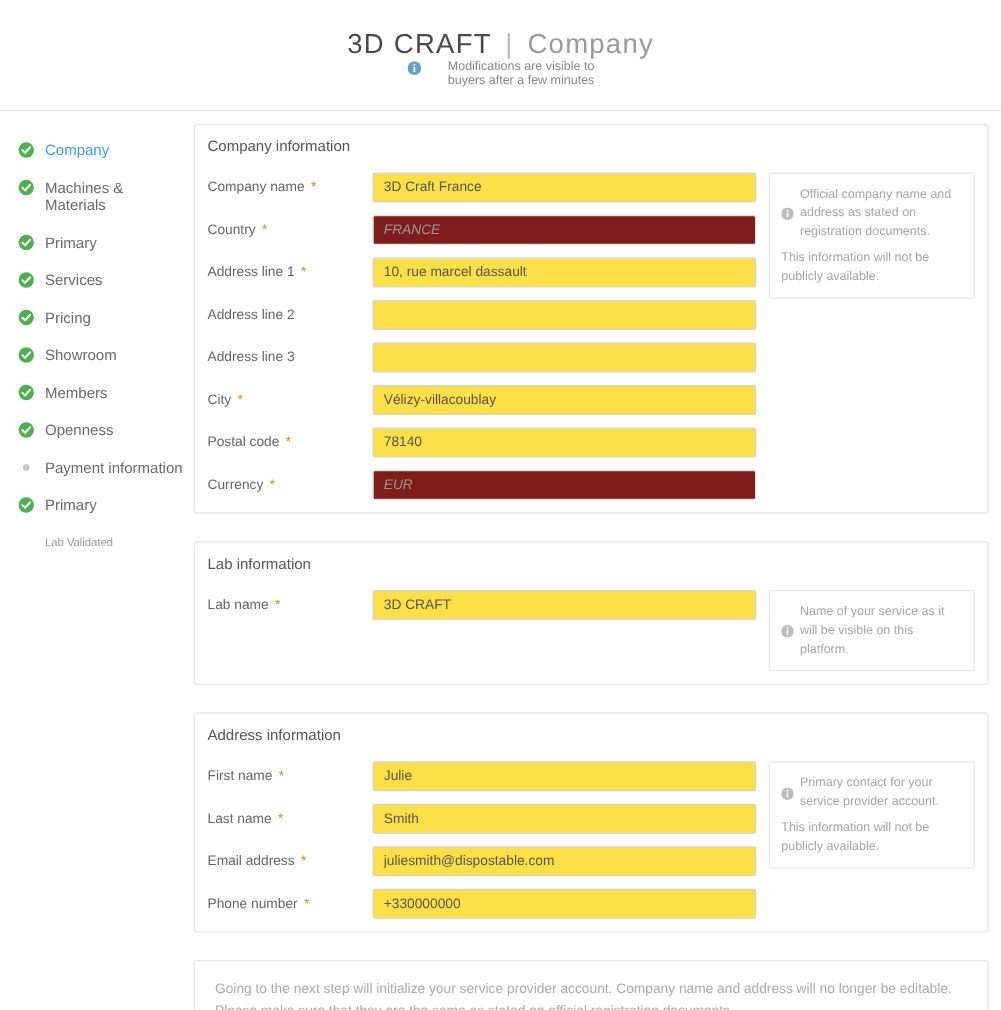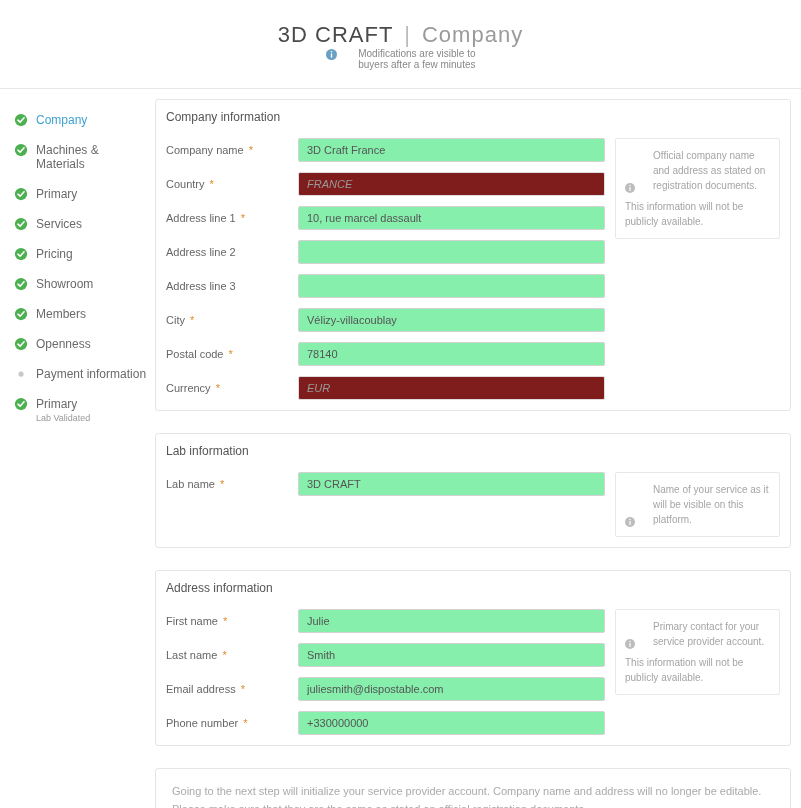--- a/index.html
+++ b/index.html
@@ -11,34 +11,34 @@
 .header-title .page { color: #9a9a9a; }
 .header-info { display: flex; align-items: flex-start; font-size: 10px; color: #888; max-width: 150px; text-align: right; }
 .header-info svg { flex-shrink: 0; margin-right: 5px; margin-top: 1px; }
 .main { display: flex; padding-top: 10px; }
 .sidebar { width: 155px; padding: 6px 0; }
 .nav-item { display: flex; align-items: flex-start; padding: 8px 6px 8px 14px; font-size: 12px; color: #6a6a6a; cursor: pointer; }
 .nav-item.active { color: #3fa2cf; }
 .nav-item .icon { width: 14px; height: 14px; margin-right: 8px; flex-shrink: 0; }
 .nav-item .check { fill: #4cb050; }
 .nav-item .dot { fill: #c8c8c8; }
-.nav-item .sub { display: block; font-size: 9px; color: #999; margin-top: 2px; }
+.nav-item .sub { display: block; font-size: 9px; color: #999; margin-top: 18px; }
 .content { flex: 1; padding: 0 10px 20px 0; }
 .section { border: 1px solid #e5e5e5; border-radius: 3px; padding: 10px; margin-bottom: 22px; }
 .section-title { font-size: 12px; color: #555; margin-bottom: 14px; }
 .section-body { display: flex; }
 .fields { flex: 1; }
 .row { display: flex; align-items: center; margin-bottom: 10px; }
 .row:last-child { margin-bottom: 0; }
 .lbl { width: 132px; font-size: 11px; color: #666; flex-shrink: 0; }
 .req { color: #e08a2a; margin-left: 2px; }
-.inp { flex: 1; height: 24px; border: 1px solid #d3d3d3; border-radius: 2px; padding: 0 8px; font-size: 11px; color: #555; background: #86efac; }
+.inp { flex: 1; height: 24px; border: 1px solid #d3d3d3; border-radius: 2px; padding: 0 8px; font-size: 11px; color: #555; background: #fde047; }
 .inp.disabled { background: #7f1d1d; color: #999; border-color: #ddd; font-style: italic; }
 .infobox { width: 165px; margin-left: 10px; border: 1px solid #e8e8e8; border-radius: 2px; padding: 9px; font-size: 10px; color: #a5a5a5; line-height: 1.5; align-self: flex-start; }
-.infobox .line { display: flex; align-items: flex-end; margin-bottom: 6px; gap: 13px; }
+.infobox .line { display: flex; align-items: center; margin-bottom: 6px; }
 .infobox .line:last-child { margin-bottom: 0; }
 .infobox svg { flex-shrink: 0; margin-right: 5px; margin-top: 1px; }
 .notice { border: 1px solid #e5e5e5; border-radius: 3px; padding: 14px 16px; font-size: 11px; color: #aaa; line-height: 1.6; margin-bottom: 18px; }
 </style>
 </head>
 <body>
 
 <div class="header">
   <div class="header-title">
     <span class="brand">3D CRAFT</span>

